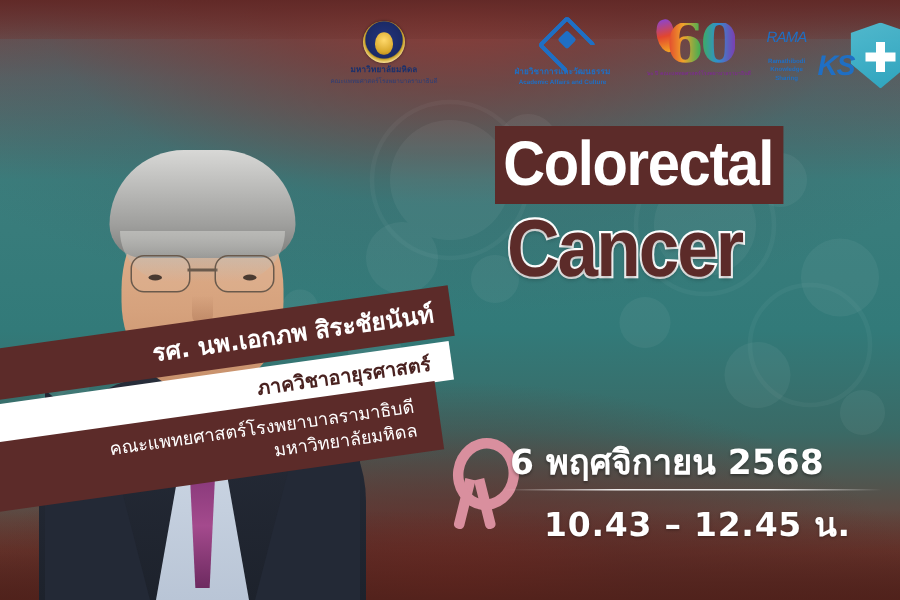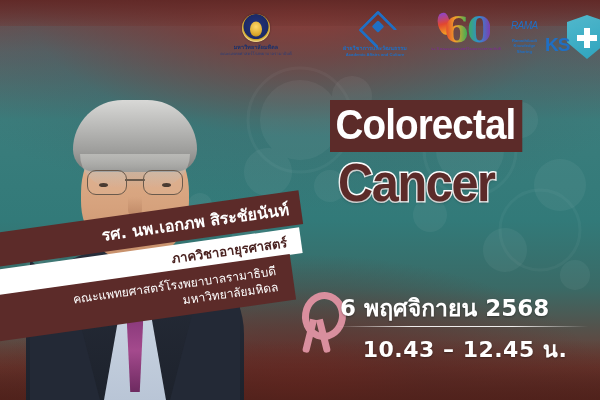--- a/index.html
+++ b/index.html
@@ -60,21 +60,21 @@
   .logo-ks{left:316px;top:4px;width:98px;height:54px;}
   .ks-wrap{position:relative;width:98px;height:50px;}
   .ks-shield{position:absolute;right:2px;top:3px;width:40px;height:44px;
     background:linear-gradient(160deg,#4fc3d9,#2aa8c4);
     clip-path:polygon(50% 0%,100% 16%,100% 62%,50% 100%,0% 62%,0% 16%);opacity:.92;}
   .ks-cross{position:absolute;right:12px;top:16px;width:20px;height:20px;}
   .ks-cross:before,.ks-cross:after{content:"";position:absolute;background:#ffffff;}
   .ks-cross:before{left:7px;top:0;width:6px;height:20px;}
   .ks-cross:after{left:0;top:7px;width:20px;height:6px;}
   .ks-rama{position:absolute;left:0;top:8px;font-size:10px;font-weight:normal;color:#1f6fc4;letter-spacing:-.6px;font-style:italic;}
-  .ks-ks{position:absolute;left:34px;top:22px;font-size:19px;font-weight:bold;color:#1f6fc4;letter-spacing:-1px;}
+  .ks-ks{position:absolute;left:34px;top:22px;font-size:19px;font-weight:bold;color:#1f6fc4;letter-spacing:-1px;font-style:italic;}
   .ks-tag{position:absolute;left:1px;top:26px;font-size:4.1px;line-height:5.4px;color:#1f6fc4;font-weight:bold;}
 
   
   .photo{position:absolute;left:10px;bottom:0;width:250px;height:372px;}
   .ph-body{position:absolute;left:16px;bottom:0;width:218px;height:150px;
     background:linear-gradient(180deg,#272d3a 0%,#1d222c 100%);
     border-radius:84px 84px 0 0;}
   .ph-shirt{position:absolute;left:50%;bottom:0;transform:translateX(-50%);width:62px;height:120px;
     background:linear-gradient(180deg,#cfd9e6,#b9c5d6);clip-path:polygon(34% 0,66% 0,100% 100%,0 100%);}
   .ph-tie{position:absolute;left:50%;bottom:8px;transform:translateX(-50%);width:17px;height:92px;
@@ -93,21 +93,21 @@
   .ph-glasses span{position:absolute;top:0;width:38px;height:23px;border:1.6px solid #6a5a4c;border-radius:9px;background:rgba(255,255,255,.08);}
   .ph-glasses span.l{left:0;} .ph-glasses span.r{right:0;}
   .ph-glasses i{position:absolute;left:38px;top:9px;width:20px;height:1.6px;background:#6a5a4c;}
   .ph-eyeL,.ph-eyeR{position:absolute;bottom:213px;width:9px;height:4px;border-radius:50%;background:#3a2a20;}
   .ph-eyeL{left:50%;margin-left:-36px;} .ph-eyeR{left:50%;margin-left:27px;}
   .ph-nose{position:absolute;left:50%;bottom:183px;transform:translateX(-50%);width:14px;height:20px;
     background:linear-gradient(180deg,rgba(180,125,92,0),rgba(168,113,82,.5));border-radius:0 0 8px 8px;}
   .ph-mouth{position:absolute;left:50%;bottom:168px;transform:translateX(-50%);width:30px;height:3px;border-radius:3px;background:#9c5c4c;}
 
   
-  .title{position:absolute;left:330px;top:100px;width:262px;}
+  .title{position:absolute;left:330px;top:84px;width:262px;}
   .t-colorectal{
     display:inline-block;background:#5c2b29;color:#ffffff;
     font-size:42px;line-height:46px;font-weight:bold;
     font-family:"Liberation Sans Narrow","Liberation Sans",sans-serif;
     padding:2px 8px 4px 6px;letter-spacing:-1px;
     transform:scaleX(.92);transform-origin:left center;white-space:nowrap;
   }
   .t-cancer{
     display:block;margin-top:3px;margin-left:8px;
     font-size:54px;line-height:54px;font-weight:bold;

